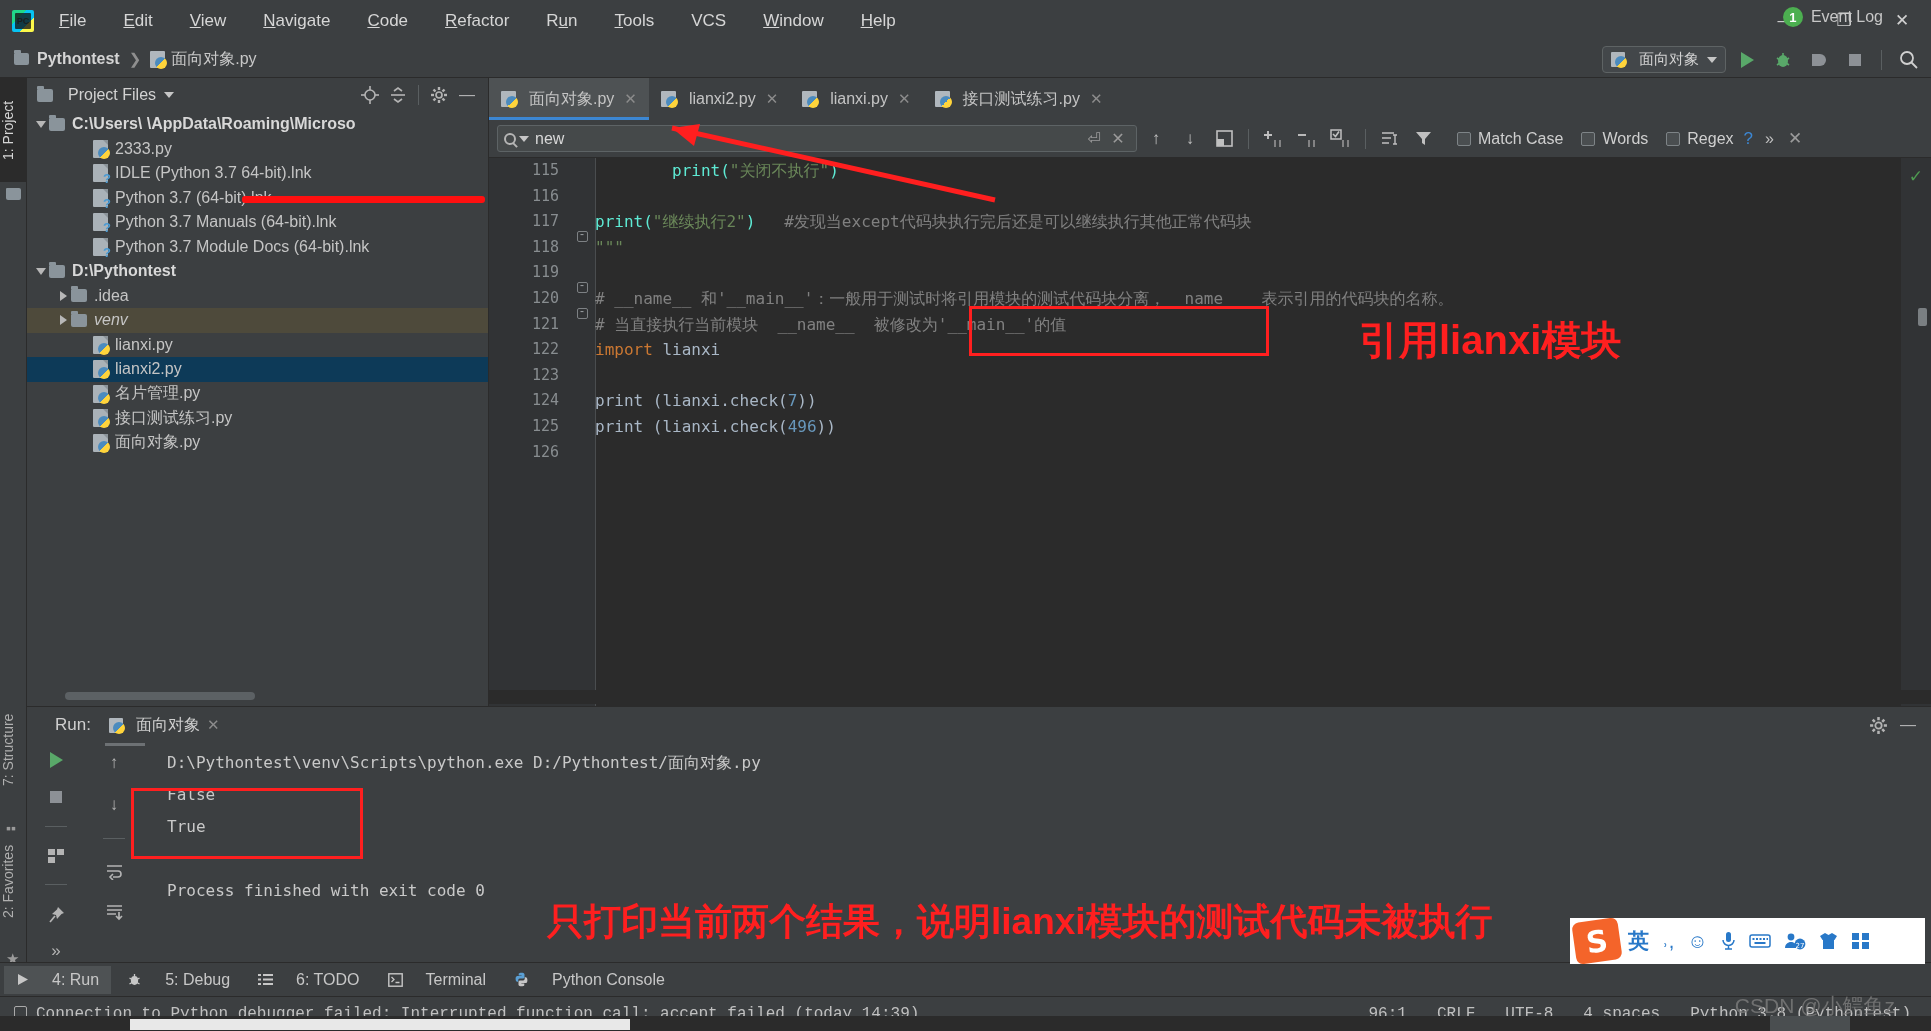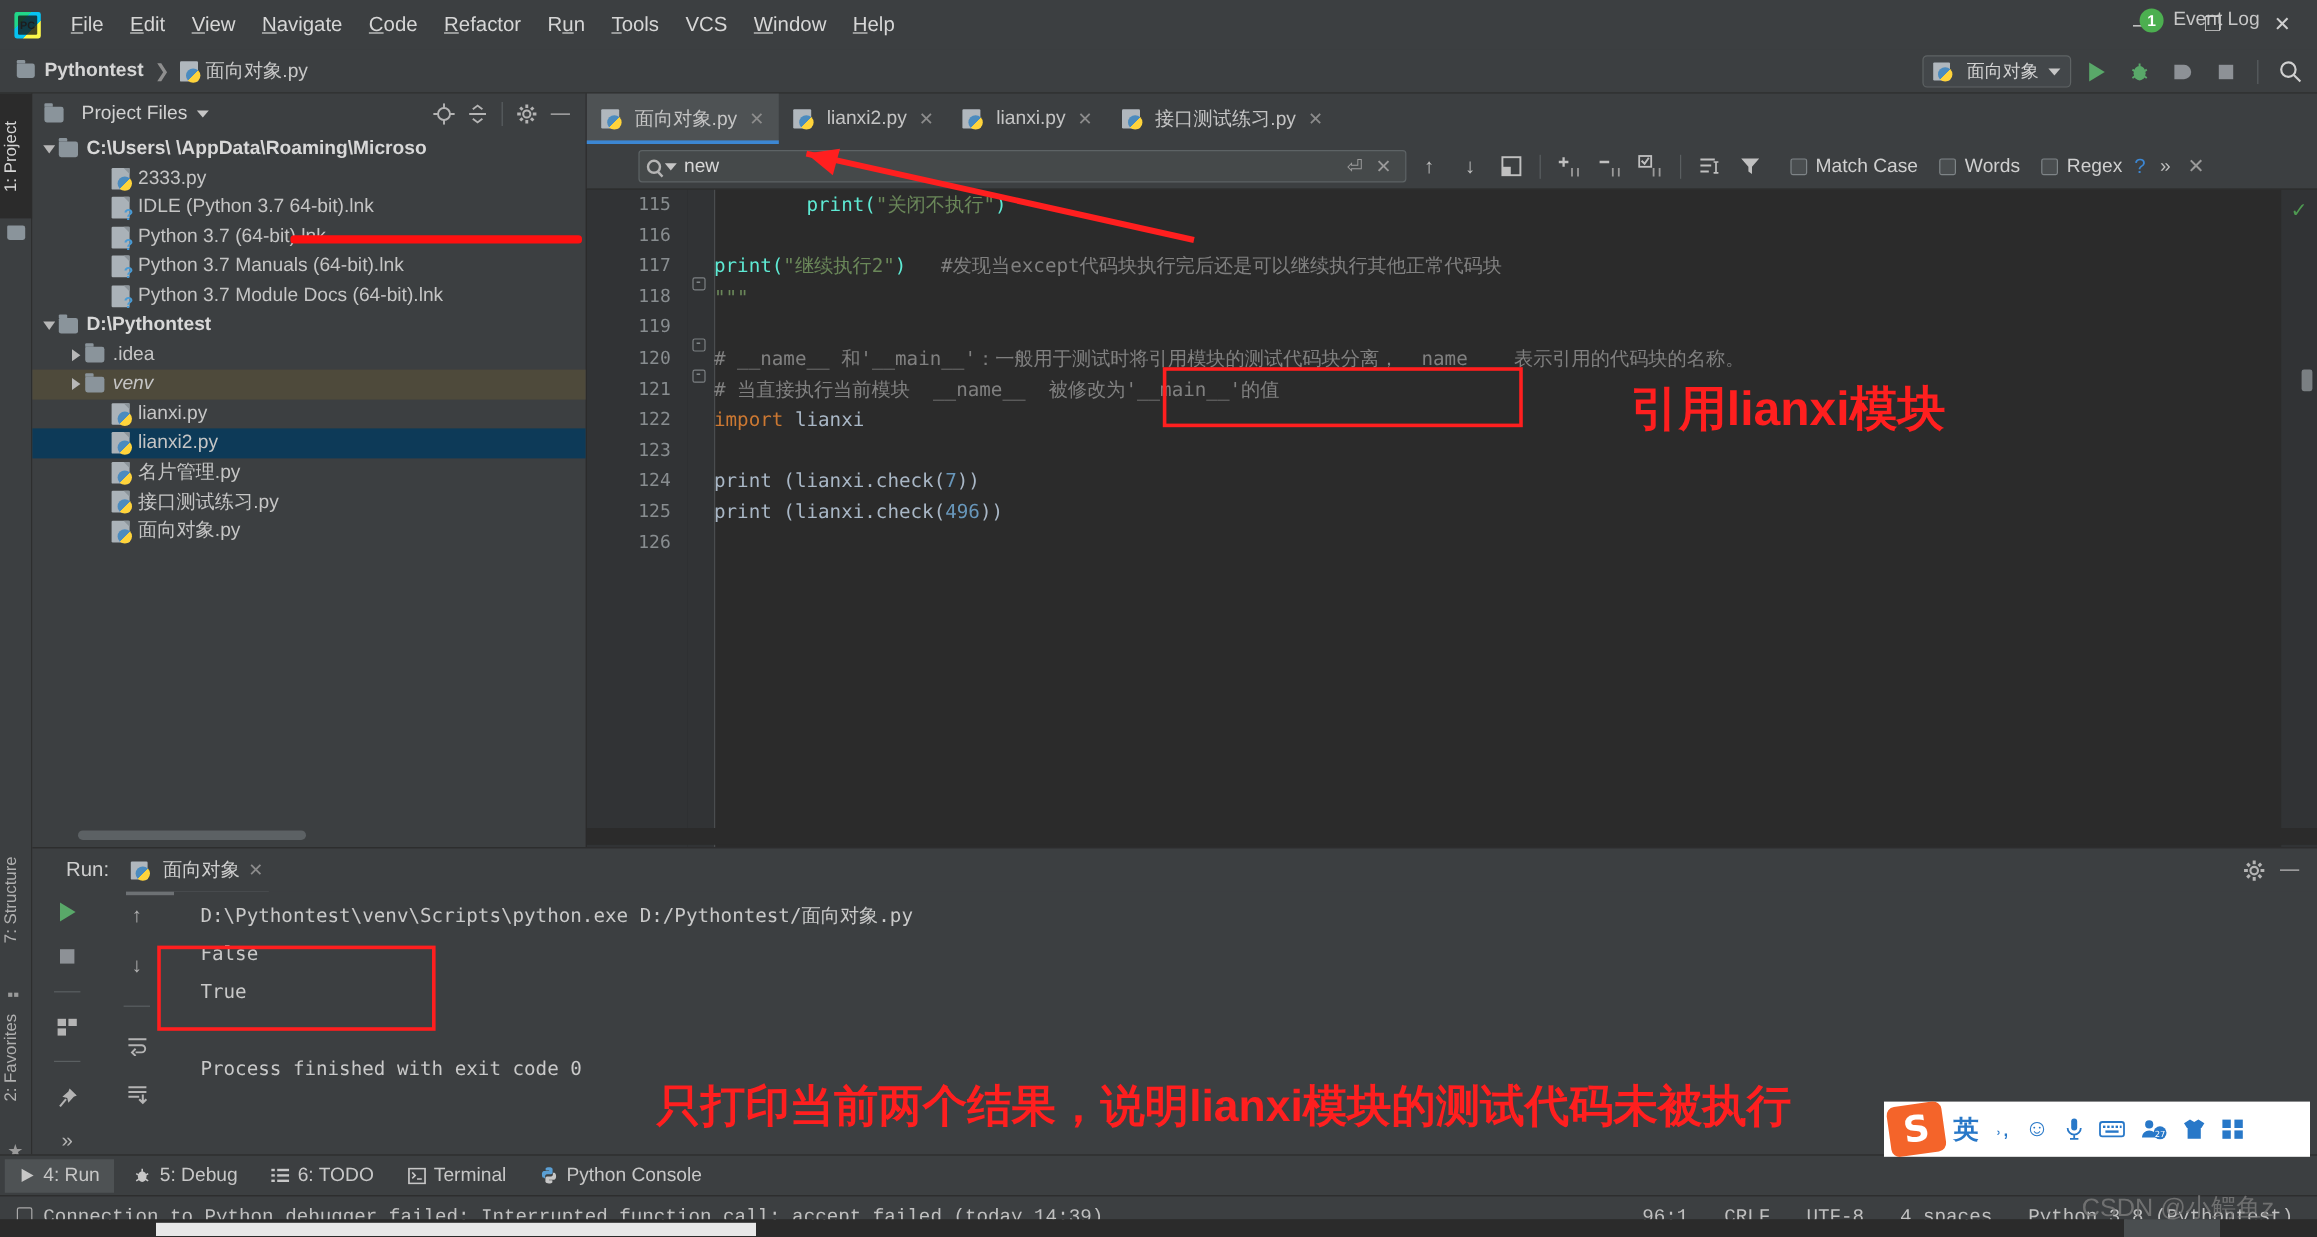--- a/index.html
+++ b/index.html
@@ -21,21 +21,21 @@
     width: 22px; height: 22px; margin-left: 12px; margin-right: 14px;
     background: linear-gradient(135deg,#21d789 0%,#21d789 33%,#07c3f2 33%,#07c3f2 66%,#fcf84a 66%);
     border-radius: 2px; position: relative; flex: none;
   }
   .pc-logo::after {
     content: "PC"; position: absolute; left: 0; top: 0; right:0; bottom:0;
     display: flex; align-items: center; justify-content: center;
     font-size: 9px; font-weight: bold; color: #1d1d1d;
     background: rgba(20,20,20,0.78); margin: 3px; border-radius: 1px;
   }
-  .menubar { display: flex; align-items: center; gap: 0px; }
+  .menubar { display: flex; align-items: center; gap: 15px; }
   .menu-item {
     padding: 4px 11px; font-size: 17px; color: #d6d6d6; cursor: default;
     white-space: nowrap;
   }
   .menu-item u { text-decoration: underline; }
   .win-title {
     font-size: 17px; color: #cfcfcf; margin-left: 22px; white-space: nowrap;
   }
   .win-ctrls {
     position: absolute; right: 0; top: 0; height: 41px; display: flex; align-items: center;
@@ -173,21 +173,21 @@
   }
   .etab .x { color:#8c8c8c; font-size:15px; margin-left:3px; }
 
   
   .findbar {
     height: 38px; background:#3c3f41; display:flex; align-items:center; padding: 0 8px; gap: 4px;
     border-bottom:1px solid #2b2b2b;
   }
   .find-input-wrap {
     position: relative; width: 640px; height: 27px; background:#45494a;
-    border:1px solid #5d6365; border-radius:3px; display:flex; align-items:center; padding: 0 6px; margin-left: 35px;
+    border:1px solid #5d6365; border-radius:3px; display:flex; align-items:center; padding: 0 6px;
   }
   .mag {
     width:12px;height:12px;border:2px solid #b5b5b5;border-radius:50%;position:relative;flex:none;margin-right:3px;
   }
   .mag::after{content:"";position:absolute;right:-4px;bottom:-3px;width:6px;height:2px;background:#b5b5b5;transform:rotate(45deg);}
   .find-val {
     flex:1; font-size:16px; color:#d8d8d8; background:transparent; border:none; outline:none;
     font-family:"Liberation Sans",sans-serif;
   }
   .find-btn-ico { width:24px;height:24px;display:flex;align-items:center;justify-content:center;color:#9a9a9a;font-size:16px;cursor:pointer; }
@@ -278,21 +278,21 @@
     display:flex;align-items:center;justify-content:center;
     color:#fff; font-size:30px; font-weight:bold; font-family:"DejaVu Sans",sans-serif;
   }
   .ime-ico { color:#2878c8; font-size:20px; display:flex;align-items:center;justify-content:center; cursor:pointer;}
 
   
   .bottomtabs {
     position:absolute; left:0; top:962px; width:1931px; height:34px; background:#3c3f41;
     display:flex; align-items:center; border-top:1px solid #2b2b2b;
   }
-  .btab { display:flex; align-items:center; gap:7px; font-size:16px; color:#c7c7c7; padding: 5px 12px; cursor:pointer; margin-left:4px;text-align:center;}
+  .btab { display:flex; align-items:center; gap:23px; font-size:16px; color:#c7c7c7; padding: 5px 12px; cursor:pointer; margin-left:4px;text-align:center;}
   .btab.active { background:#4e5254; }
   .event-log {
     position:absolute; right:48px; top:0; height:34px; display:flex; align-items:center; gap:8px;
     font-size:16px; color:#c7c7c7; cursor:pointer;
   }
   .badge-1 {
     width:20px;height:20px;border-radius:50%;background:#4caf50;color:#fff;
     font-size:13px;display:flex;align-items:center;justify-content:center;font-weight:bold;
   }
   .statusbar {

